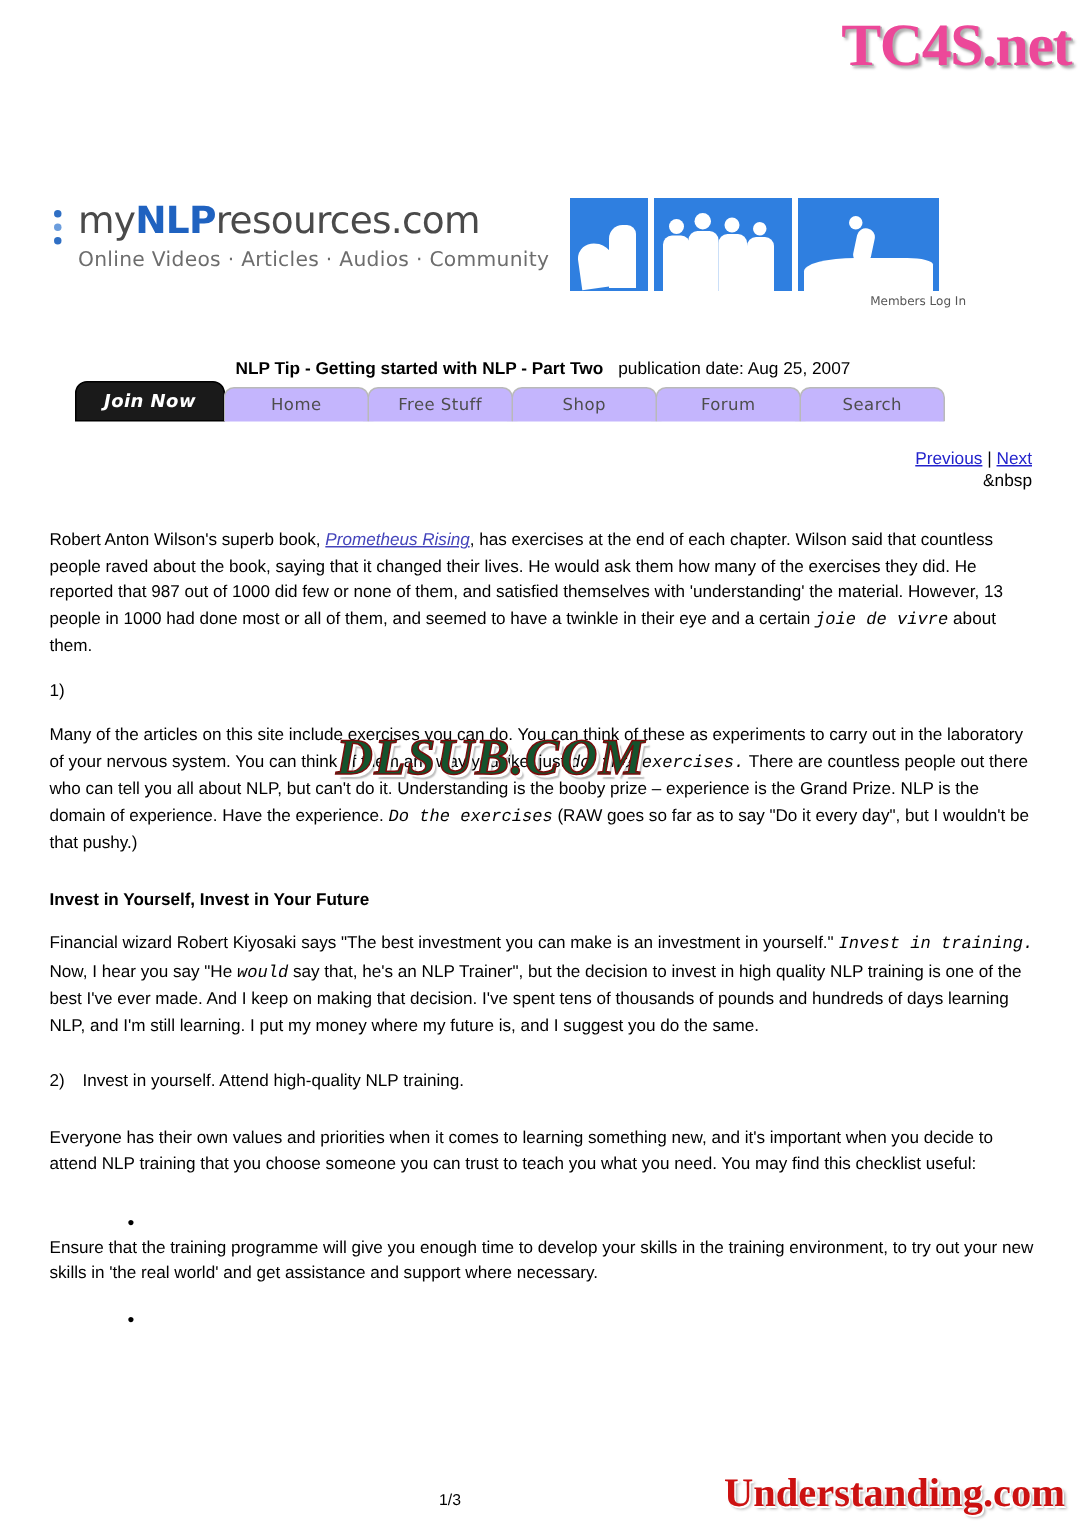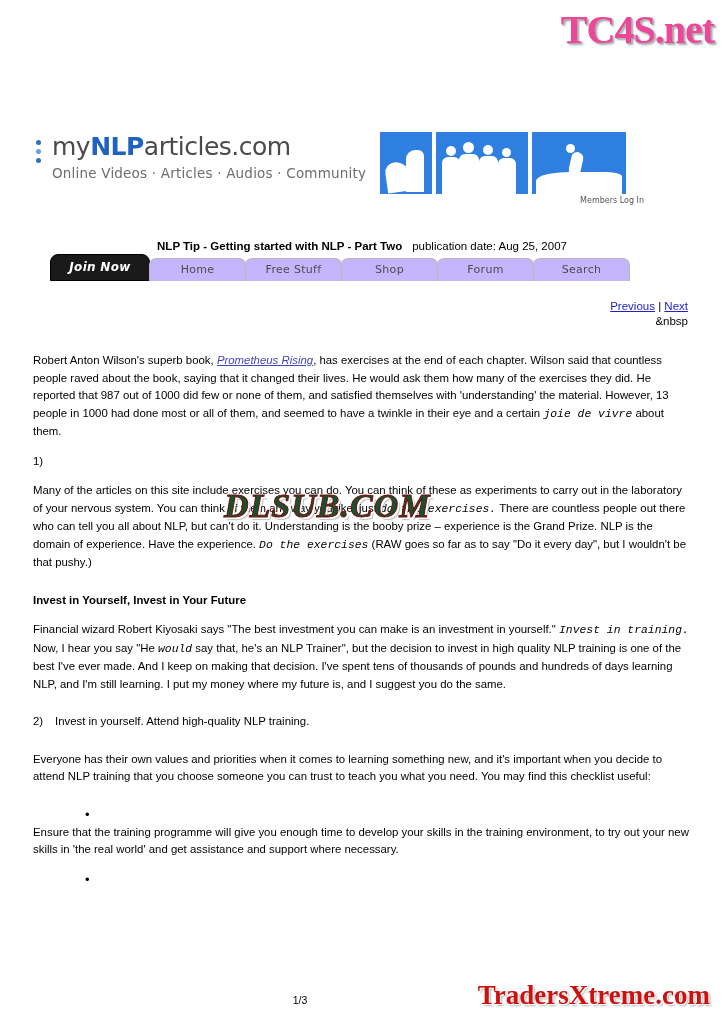--- a/index.html
+++ b/index.html
@@ -289,21 +289,21 @@
   <div class="tc4s">TC4S.net</div>
 
   <div class="siteheader">
     <div class="logo-row">
       <div class="logo-bullets">
         <i></i>
           <i></i>
           <i></i>
       </div>
       <div class="logo-text">
-        <span>my</span><b>NLP</b><span>articles.com</span>
+        <span>my</span><b>NLP</b><span>resources.com</span>
       </div>
       <div class="logo-sub">Online Videos · Articles · Audios · Community</div>
 
       <div class="banner-imgs">
         <div class="banner-box">
           <div class="b-shape s1a"></div>
           <div class="b-shape s1b"></div>
         </div>
         <div class="banner-box wide">
           <div class="b-shape p-head" style="left:10px;top:14px;width:10px;height:10px;"></div>
@@ -379,15 +379,15 @@
       <div class="bul">•</div>
       <p class="bul-text">Ensure that the training programme will give you enough time to develop your skills in the training environment, to try out your new skills in 'the real world' and get assistance and support where necessary.</p>
       <div class="bul">•</div>
     </div>
 
   </div>
 
   <div class="dlsub">DLSUB.COM</div>
 
   <div class="pagenum">1/3</div>
-  <div class="txwm">TradersXtreme.com</div>
+  <div class="txwm">Understanding.com</div>
 
 </div>
 
 </body></html>

